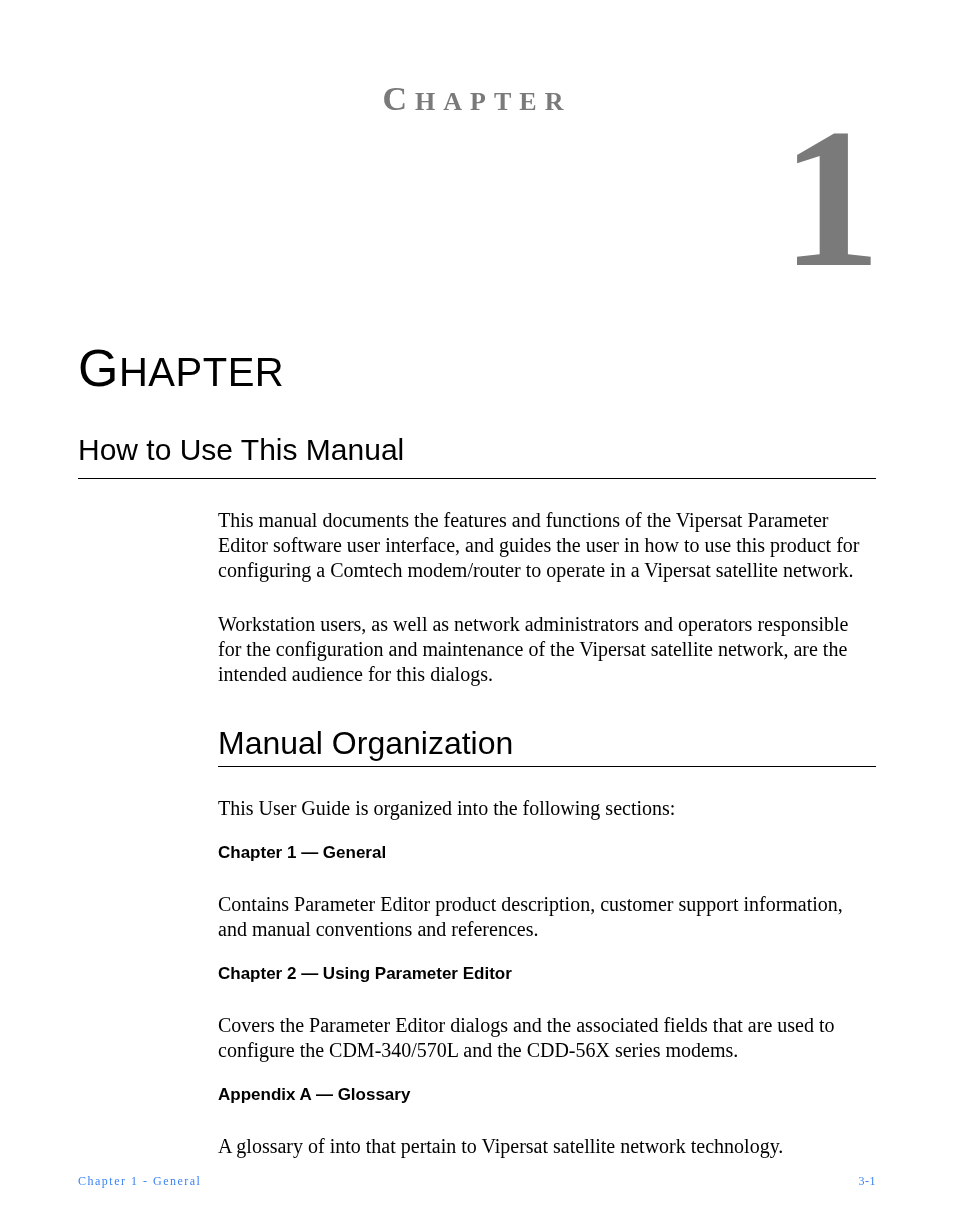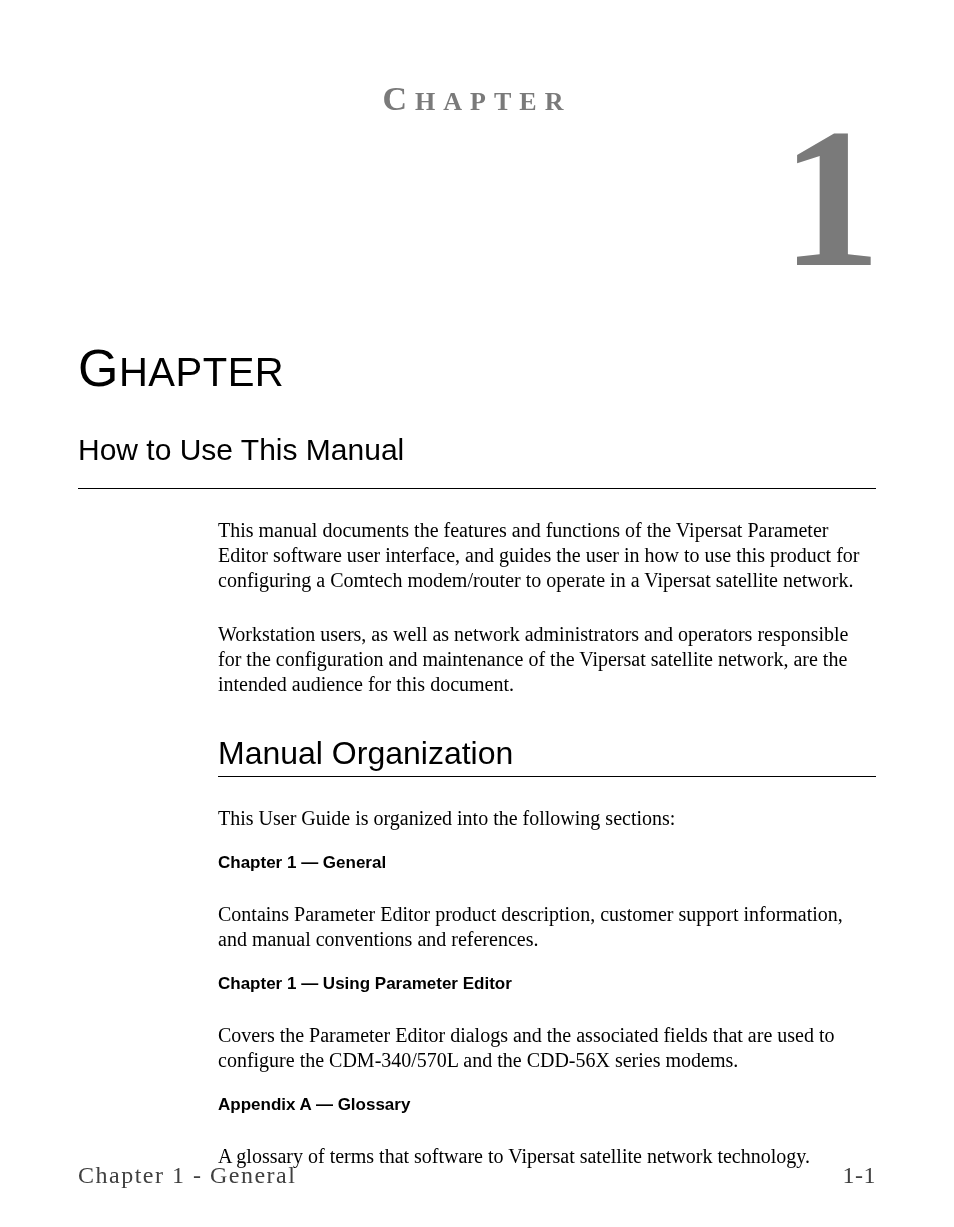--- a/index.html
+++ b/index.html
@@ -47,21 +47,21 @@
       letter-spacing: 0.5px;
     }
     .chapter-title .first-cap {
       font-size: 52px;
     }
     .section-title {
       font-family: Arial, Helvetica, sans-serif;
       font-weight: normal;
       font-size: 30px;
       color: #000000;
-      padding-bottom: 21px;
+      padding-bottom: 11px;
       border-bottom: 1px solid #000000;
       margin-bottom: 24px;
     }
     .subsection-title {
       font-family: Arial, Helvetica, sans-serif;
       font-weight: normal;
       font-size: 32px;
       color: #000000;
       padding-bottom: 4px;
       border-bottom: 1px solid #000000;
@@ -88,22 +88,22 @@
       margin-top: 29px;
     }
     .footer {
       position: absolute;
       bottom: 38px;
       left: 78px;
       right: 78px;
       display: flex;
       justify-content: space-between;
       font-family: "Times New Roman", Times, serif;
-      font-size: 24px;
-      color: #404040;
+      font-size: 12px;
+      color: #3b82f6;
     }
     .footer-left {
       letter-spacing: 1.5px;
     }
     .footer-right {
       letter-spacing: 0.5px;
     }
   </style>
 </head>
 <body>
@@ -114,31 +114,31 @@
 
 <div class="chapter-number">1</div>
 
 <h1 class="chapter-title">
   <span class="first-cap">G</span><span>HAPTER</span>
 </h1>
 
 <h2 class="section-title">How to Use This Manual</h2>
 
 <p class="body-text">This manual documents the features and functions of the Vipersat Parameter Editor software user interface, and guides the user in how to use this product for configuring a Comtech modem/router to operate in a Vipersat satellite network.</p>
-<p class="body-text">Workstation users, as well as network administrators and operators responsible for the configuration and maintenance of the Vipersat satellite network, are the intended audience for this document.</p>
+<p class="body-text">Workstation users, as well as network administrators and operators responsible for the configuration and maintenance of the Vipersat satellite network, are the intended audience for this dialogs.</p>
 
 <h3 class="subsection-title">Manual Organization</h3>
 
 <p class="body-text">This User Guide is organized into the following sections:</p>
 
 <h4 class="subsub-title">Chapter 1 — General</h4>
 <p class="body-text">Contains Parameter Editor product description, customer support information, and manual conventions and references.</p>
 
-<h4 class="subsub-title">Chapter 1 — Using Parameter Editor</h4>
+<h4 class="subsub-title">Chapter 2 — Using Parameter Editor</h4>
 <p class="body-text">Covers the Parameter Editor dialogs and the associated fields that are used to configure the CDM-340/570L and the CDD-56X series modems.</p>
 
 <h4 class="subsub-title">Appendix A — Glossary</h4>
-<p class="body-text">A glossary of terms that software to Vipersat satellite network technology.</p>
+<p class="body-text">A glossary of into that pertain to Vipersat satellite network technology.</p>
 
 <div class="footer">
   <span class="footer-left">Chapter 1 - General</span>
-  <span class="footer-right">1-1</span>
+  <span class="footer-right">3-1</span>
 </div>
 
 </body></html>

